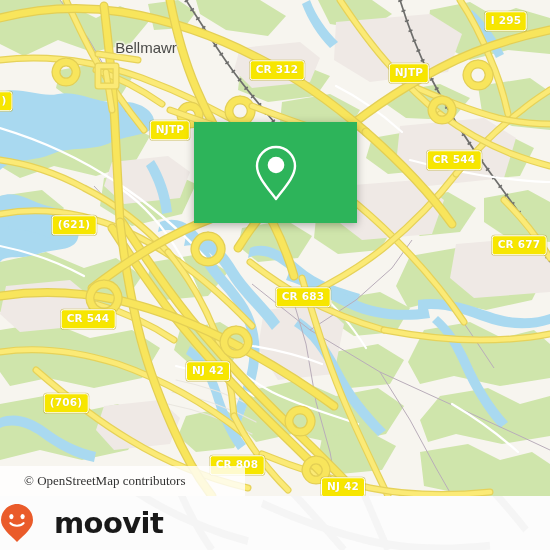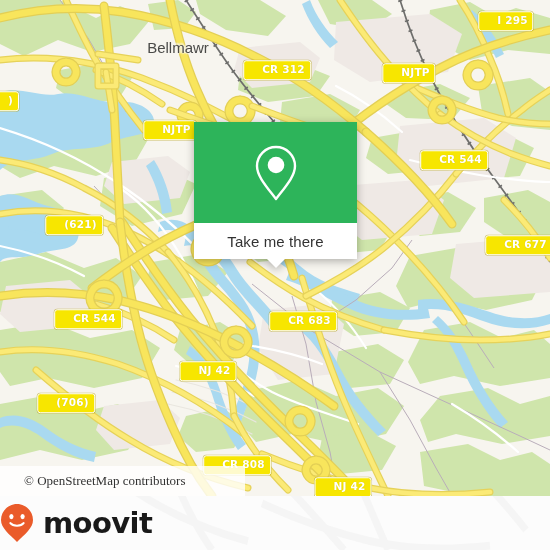--- a/index.html
+++ b/index.html
@@ -33,40 +33,39 @@
   .shield {
     position: absolute;
     background: #f7e600;
     border: 1.6px solid #ffffff;
     border-radius: 3px;
     color: #ffffff;
     font-family: "DejaVu Sans", sans-serif;
     font-size: 10.5px;
     font-weight: bold;
     line-height: 1;
-    padding: 3px 5px 4px 18px;
+    padding: 3px 5px 4px 5px;
     white-space: nowrap;
     letter-spacing: 0.2px;
     box-shadow: 0 0 0 0.5px rgba(170,150,0,0.55);
     text-shadow: 0 0 1px rgba(140,125,0,0.35);
     transform: translate(-50%, -50%);
   }
 
   
   .place-label {
     position: absolute;
     transform: translate(-50%, -50%);
     color: #4a4a48;
     font-family: "Liberation Sans", sans-serif;
     font-size: 15px;
     white-space: nowrap;
     text-shadow:
       1.5px 0 1.5px #f7f5ef, -1.5px 0 1.5px #f7f5ef,
       0 1.5px 1.5px #f7f5ef, 0 -1.5px 1.5px #f7f5ef;
-    margin-left: 32px;
   }
 
   
   #popup {
     position: absolute;
     left: 194px;
     top: 122px;
     width: 163px;
     filter: drop-shadow(0 2px 4px rgba(0,0,0,0.30));
   }
@@ -149,21 +148,21 @@
     font-size: 16.5px;
     color: #1c1c1c;
     letter-spacing: 0.1px;
   }
   #moovit-logo {
     position: relative;
     z-index: 2;
     padding-right: 17px;
     display: flex;
     align-items: center;
-    gap: 9px;
+    gap: 20px;
   }
   #moovit-wordmark {
     font-family: "DejaVu Sans", sans-serif;
     font-size: 29px;
     font-weight: bold;
     color: #191919;
     letter-spacing: -0.6px;
     line-height: 1;
   }
 </style>
@@ -434,37 +433,33 @@
     <div class="place-label" style="left:146px; top:47px;">Bellmawr</div>
 
     <div class="shield" style="left:506px; top:21px;">I 295</div>
     <div class="shield" style="left:277px; top:70px;">CR 312</div>
     <div class="shield" style="left:409px; top:73px;">NJTP</div>
     <div class="shield" style="left:4px;   top:101px;">)</div>
     <div class="shield" style="left:170px; top:130px;">NJTP</div>
     <div class="shield" style="left:454px; top:160px;">CR 544</div>
     <div class="shield" style="left:74px;  top:225px;">(621)</div>
     <div class="shield" style="left:519px; top:245px;text-align:right;">CR 677</div>
-    <div class="shield" style="left:303px; top:297px;margin-top:24px;">CR 683</div>
+    <div class="shield" style="left:303px; top:297px;">CR 683</div>
     <div class="shield" style="left:88px;  top:319px;">CR 544</div>
     <div class="shield" style="left:208px; top:371px;">NJ 42</div>
     <div class="shield" style="left:66px;  top:403px;">(706)</div>
     <div class="shield" style="left:237px; top:465px;">CR 808</div>
     <div class="shield" style="left:343px; top:487px;">NJ 42</div>
 
     <div id="popup">
       <div id="popup-header">
         <svg width="46" height="58" viewBox="0 0 46 58">
           <path d="M23 3 C12.5 3 4 11.5 4 22 C4 32 13 42 23 55 C33 42 42 32 42 22 C42 11.5 33.5 3 23 3 Z" fill="none" stroke="#ffffff" stroke-width="2.4" stroke-linejoin="round"></path>
           <circle cx="23" cy="21" r="8.3" fill="#ffffff"></circle>
         </svg>
-      </div>
-      <div id="popup-footer">
-        <span id="popup-footer-label">Take me there</span>
-        <div id="popup-tail"></div>
       </div>
     </div>
 
     <div id="attribution">
       <span id="attribution-text">© OpenStreetMap contributors</span>
     </div>
   </div>
 
   <div id="footer-bar">
     <svg id="footer-ghost" width="550" height="550" viewBox="0 0 550 496" preserveAspectRatio="none">

